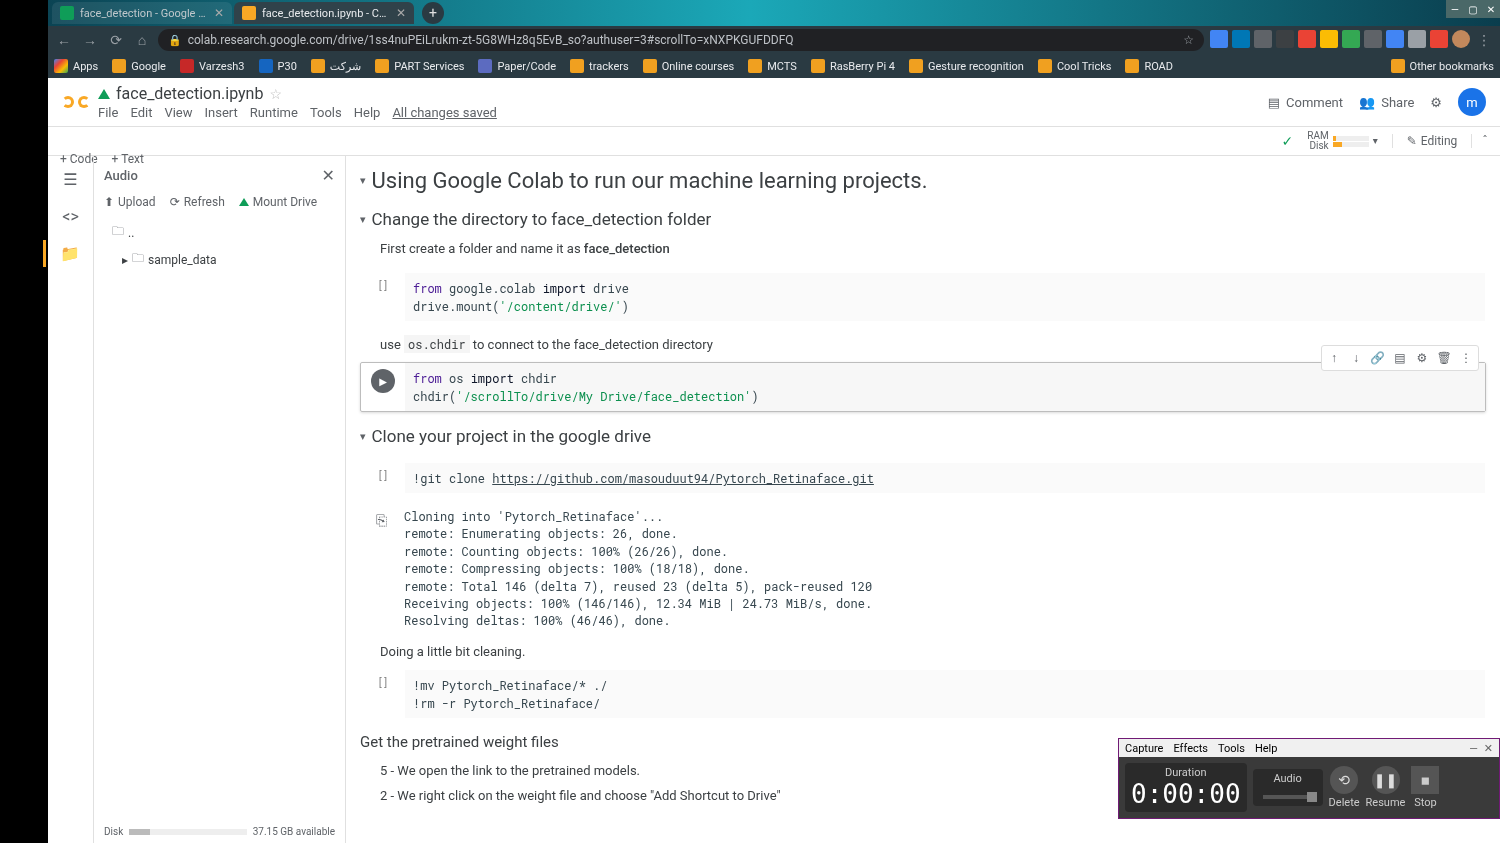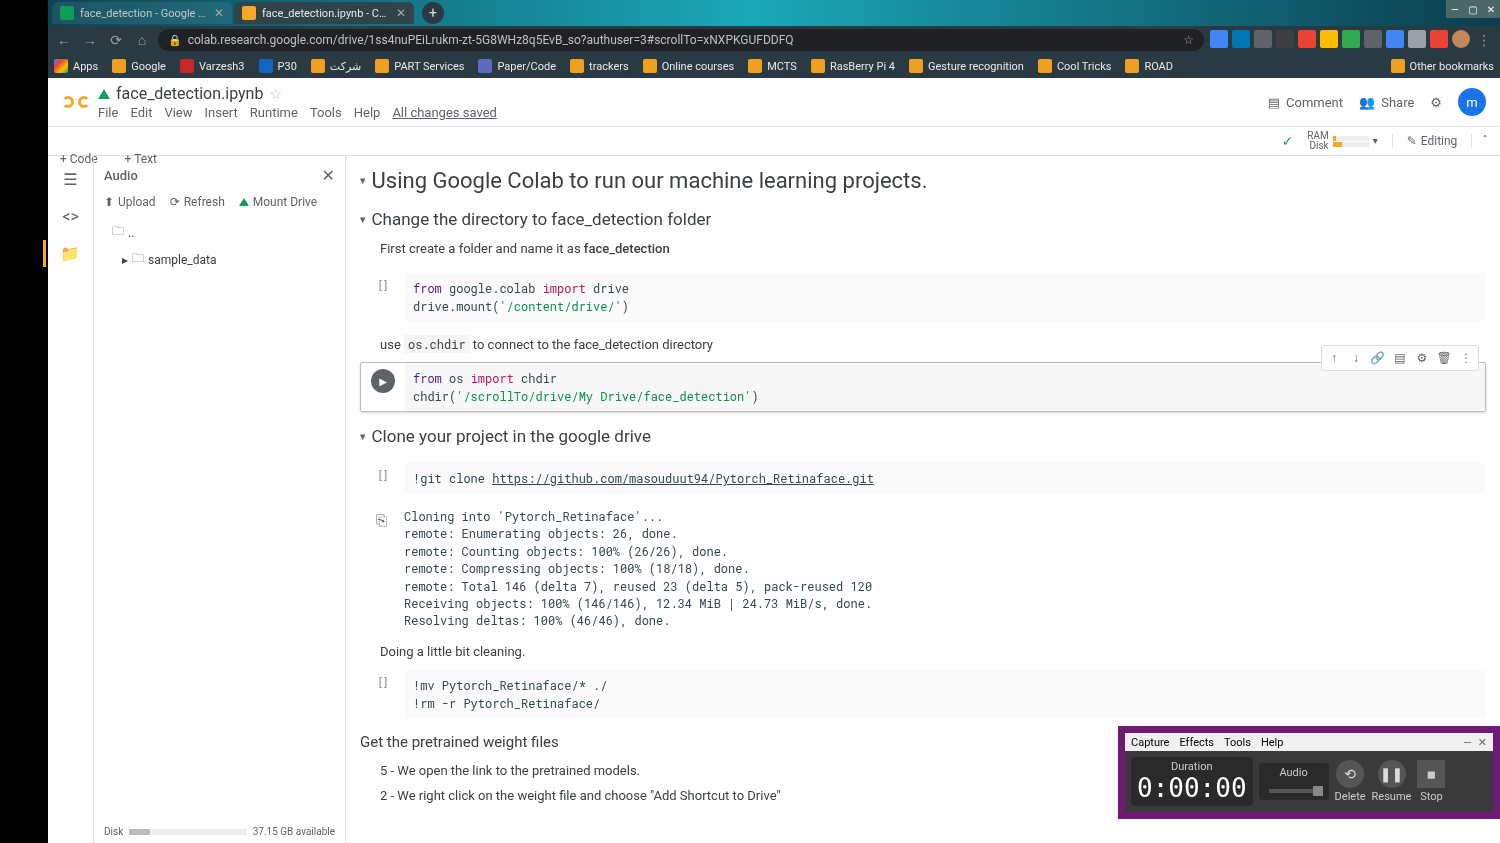--- a/index.html
+++ b/index.html
@@ -50,21 +50,21 @@
 .star-out { color: #bbb; font-size: 14px; cursor: pointer; }
 .menu-bar { display: flex; gap: 12px; font-size: 13px; color: #5f6368; margin-top: 2px; }
 .menu-item { cursor: pointer; }
 .saved-text { color: #5f6368; text-decoration: underline; }
 .header-right { margin-left: auto; display: flex; align-items: center; gap: 16px; }
 .hdr-btn { display: flex; align-items: center; gap: 6px; color: #5f6368; font-size: 13px; cursor: pointer; }
 .avatar { width: 28px; height: 28px; border-radius: 50%; background: #1a73e8; color: #fff; display: flex; align-items: center; justify-content: center; font-size: 13px; }
 
 
 .toolbar { height: 30px; border-top: 1px solid #e0e0e0; border-bottom: 1px solid #e0e0e0; display: flex; align-items: center; padding: 0 12px; font-size: 12px; color: #5f6368; }
-.tb-left { display: flex; gap: 27px; margin-top: 36px; }
+.tb-left { display: flex; gap: 14px; margin-top: 36px; }
 .tb-btn { cursor: pointer; }
 .tb-right { margin-left: auto; display: flex; align-items: center; gap: 14px; }
 .ram-disk { display: flex; align-items: center; gap: 4px; font-size: 10px; line-height: 10px; }
 .ram-bars { display: flex; flex-direction: column; gap: 1px; }
 .bar-bg { width: 36px; height: 5px; background: #eee; }
 .bar-fill { height: 100%; background: #f9a825; }
 .check-ic { color: #0f9d58; font-size: 14px; }
 .edit-btn { display: flex; align-items: center; gap: 4px; border-left: 1px solid #e0e0e0; padding-left: 14px; }
 .chevron-up { border-left: 1px solid #e0e0e0; padding-left: 10px; }
 
@@ -101,32 +101,32 @@
 .text-line code { font-family: 'Roboto Mono', monospace; background: #f5f5f5; padding: 1px 4px; font-size: 12px; }
 
 .cell { margin: 4px 14px 14px 14px; display: flex; border: 1px solid transparent; border-radius: 2px; }
 .cell.selected { border: 1px solid #bdbdbd; box-shadow: 0 1px 3px rgba(0,0,0,0.15); position: relative; }
 .cell-gutter { width: 44px; display: flex; align-items: flex-start; justify-content: center; padding-top: 6px; font-size: 11px; color: #888; }
 .run-btn { width: 24px; height: 24px; border-radius: 50%; background: #5f6368; color: #fff; display: flex; align-items: center; justify-content: center; font-size: 10px; cursor: pointer; }
 .cell-body { flex: 1; font-family: 'Roboto Mono', monospace; font-size: 12px; padding: 6px 8px; white-space: pre; color: #37474f; background: #f7f7f7; line-height: 1.5; }
 .cell.plain .cell-body { background: #fafafa; }
 .cell.selected .cell-body { background: #f7f7f7; }
 .kw-from { color: #4c1d95; }
-.kw-import { color: #be185d; margin-top: 15px; }
+.kw-import { color: #0f172a; margin-top: 15px; }
 .kw-str { color: #0d904f; }
 .kw-url { text-decoration: underline; }
 
 .cell-toolbar { position: absolute; top: -18px; right: 6px; background: #fff; border: 1px solid #ddd; border-radius: 3px; display: flex; padding: 2px; gap: 2px; }
 .ct-ic { width: 20px; height: 20px; display: flex; align-items: center; justify-content: center; color: #5f6368; font-size: 12px; cursor: pointer; }
 
 .output { margin: 0 14px 14px 58px; font-family: 'Roboto Mono', monospace; font-size: 12px; white-space: pre; color: #37474f; line-height: 1.45; position: relative; }
 .output-ic { position: absolute; left: -28px; top: 2px; color: #5f6368; cursor: pointer; font-size: 14px; }
 
 
-.recorder { position: absolute; right: 0; bottom: 24px; width: 382px; background: #404040; border: 7px solid #701a75; font-size: 11px; }
+.recorder { position: absolute; right: 0; bottom: 24px; width: 382px; background: #404040; border: 1px solid #701a75; font-size: 11px; }
 .rec-menu { height: 18px; display: flex; align-items: center; padding: 0 6px; gap: 10px; background: #f0f0f0; }
 .rec-win { margin-left: auto; display: flex; gap: 6px; color: #666; }
 .rec-body { display: flex; background: #3a3a3a; padding: 6px; gap: 6px; align-items: center; }
 .rec-panel { background: #2a2a2a; border-radius: 4px; padding: 3px 6px; text-align: center; color: #ccc; }
 .rec-time { font-size: 26px; color: #fff; font-family: monospace; }
 .rec-slider { width: 50px; height: 4px; background: #555; margin: 10px 4px 4px 4px; position: relative; }
 .rec-slider::after { content: ''; position: absolute; right: -4px; top: -3px; width: 10px; height: 10px; background: #888; }
 .rec-btn { display: flex; flex-direction: column; align-items: center; color: #ccc; gap: 2px; cursor: pointer; }
 .rec-btn-ic { width: 28px; height: 28px; border-radius: 50%; background: #555; display: flex; align-items: center; justify-content: center; color: #ddd; font-size: 14px; }
 .rec-btn-sq { width: 28px; height: 28px; background: #555; display: flex; align-items: center; justify-content: center; }

